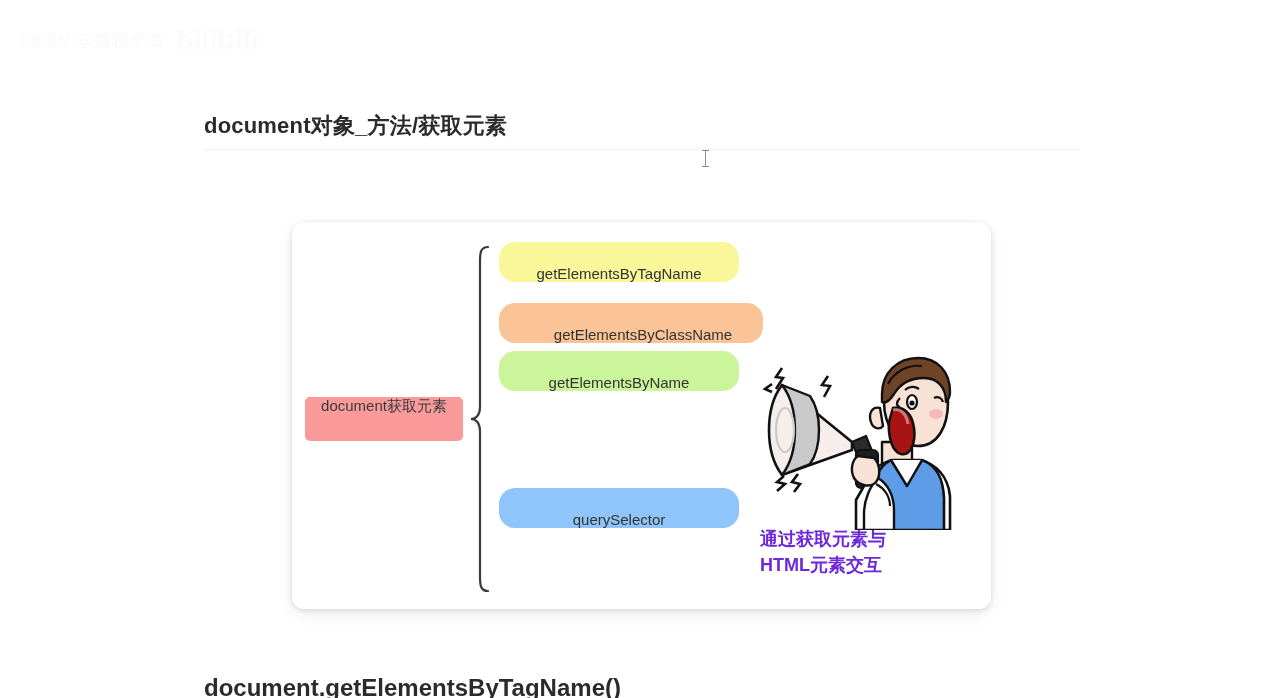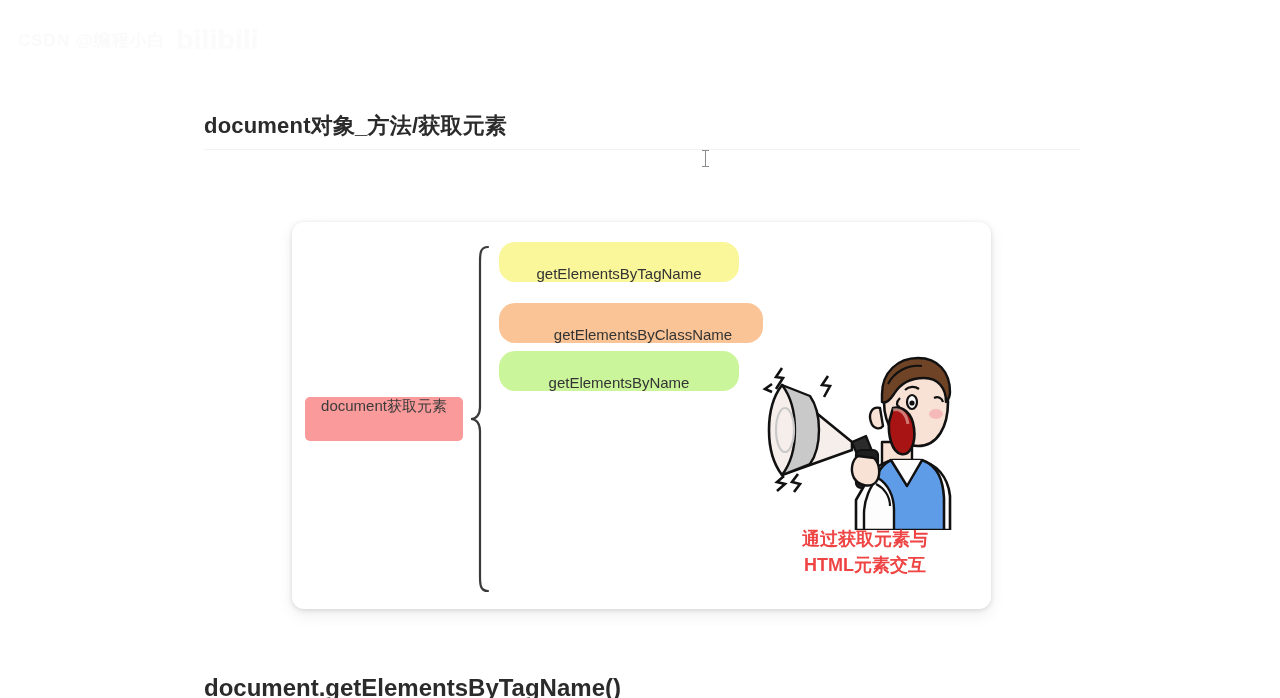--- a/index.html
+++ b/index.html
@@ -154,24 +154,24 @@
     left: 468px;
     top: 128px;
     width: 200px;
     height: 180px;
   }
   .illus-caption {
     position: absolute;
     left: 468px;
     top: 305px;
     width: 210px;
-    text-align: center;
+    text-align: left;
     font-size: 18px;
     font-weight: bold;
-    color: #ef4444;
+    color: #6d28d9;
     line-height: 1.42;
   }
 
   
   .bottom-title {
     position: absolute;
     left: 204px;
     top: 674px;
     font-size: 24px;
     font-weight: bold;
@@ -205,20 +205,23 @@
   </div>
 
   <div class="leaf n0">
     <span>getElementsByTagName</span>
   </div>
   <div class="leaf n1">
     <span>getElementsByClassName</span>
   </div>
   <div class="leaf n2">
     <span>getElementsByName</span>
+  </div>
+  <div class="leaf n4">
+    <span>querySelector</span>
   </div>
 
   <div class="illustration">
     <svg width="200" height="180" viewBox="0 0 200 180" xmlns="http://www.w3.org/2000/svg">
 
       <g stroke="#111" stroke-width="2.6" fill="none" stroke-linejoin="miter">
         <path d="M22 18 L16 27 L23 28 L16 39"></path>
         <path d="M12 34 L5 39 L12 42"></path>
         <path d="M68 26 L62 35 L70 36 L64 47"></path>
         <path d="M24 126 L17 132 L25 134 L17 141"></path>

